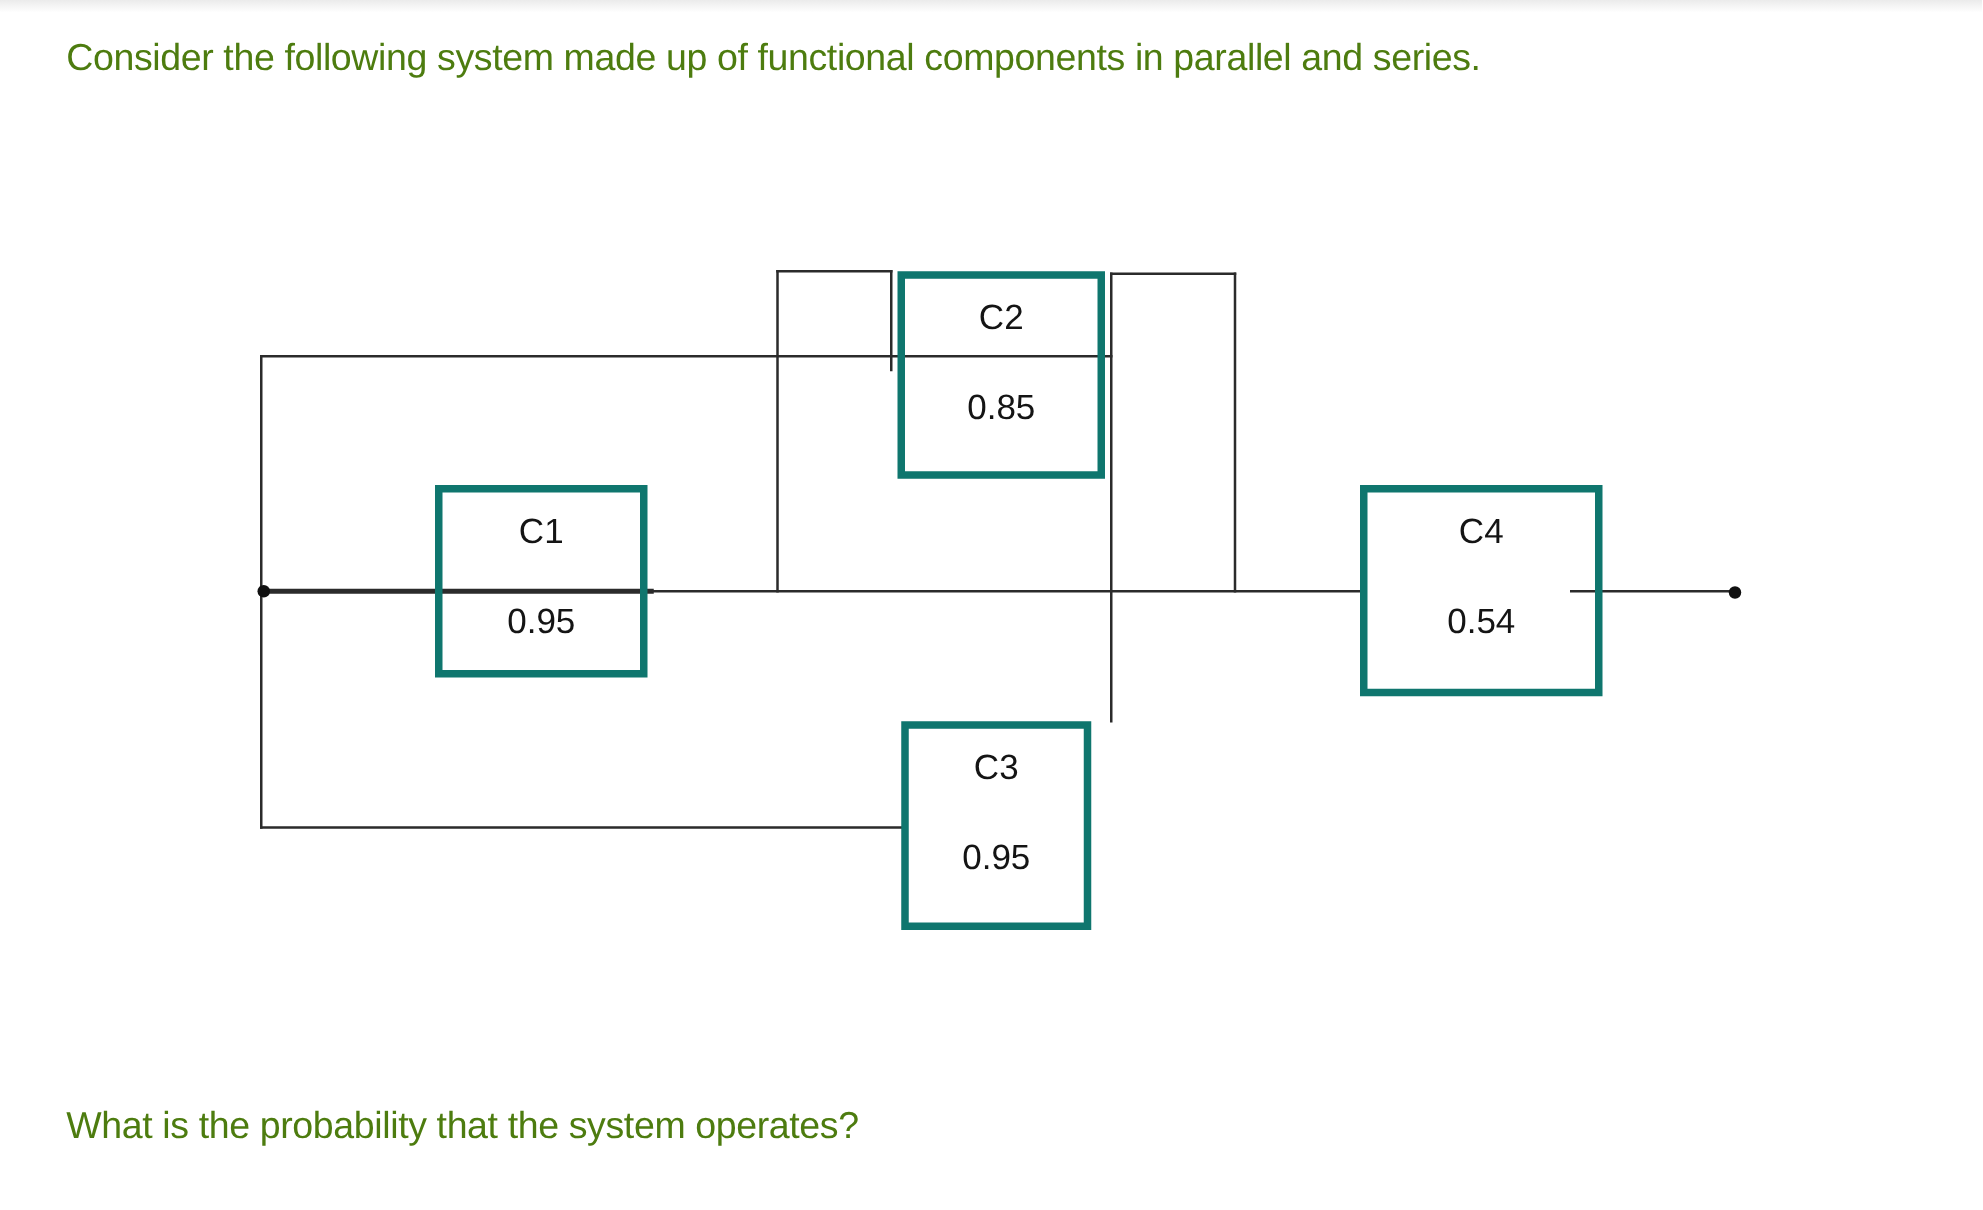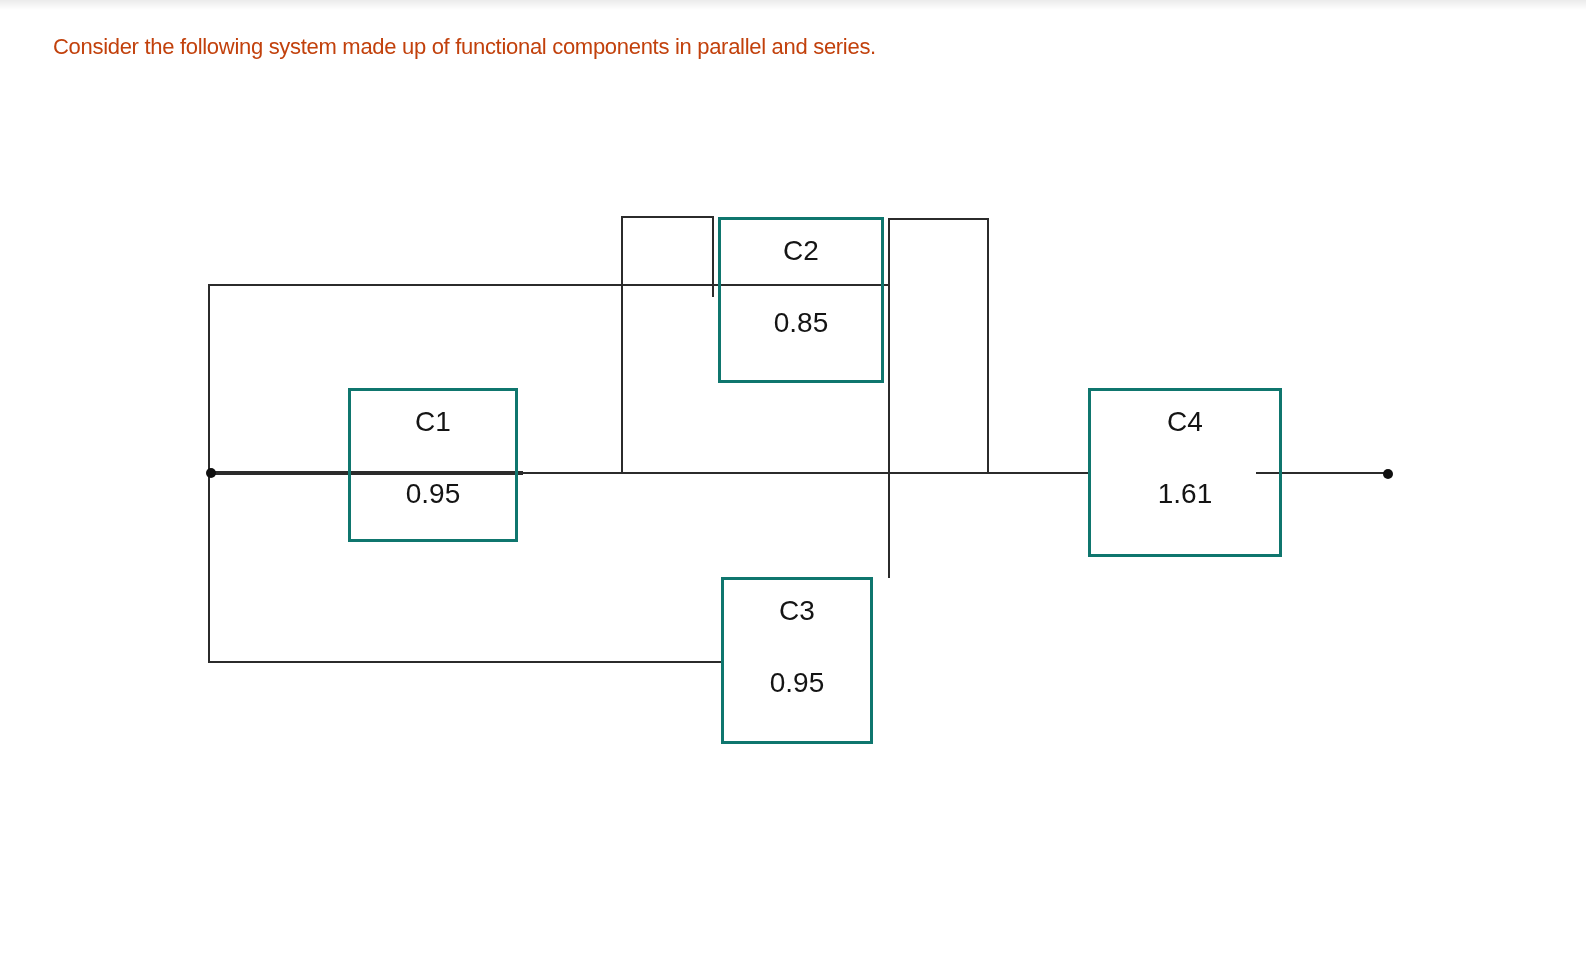--- a/index.html
+++ b/index.html
@@ -9,30 +9,30 @@
     background:#ffffff;
     font-family:"Liberation Sans", sans-serif;
     overflow:hidden;
   }
   .top-shade {
     position:absolute; left:0; top:0; width:1586px; height:10px;
     background:linear-gradient(to bottom, #ebebeb 0%, #ffffff 100%);
   }
   .qtext {
     position:absolute;
-    font-size:22px; line-height:34px;
-    color:#c2410c;
+    font-size:30px; line-height:34px;
+    color:#4d7c0f;
     white-space:nowrap;
     letter-spacing:-0.3px;
   }
   .line { position:absolute; background:#2b2b2b; }
   .box {
     position:absolute;
     box-sizing:border-box;
-    border:3px solid #0f766e;
+    border:6px solid #0f766e;
     background:transparent;
   }
   .comp-name, .comp-value {
     position:absolute; left:0; width:100%;
     text-align:center;
     font-size:28px; line-height:33px;
     color:#141414;
   }
   .comp-name { top:14px; }
   .comp-value { top:86px; }
@@ -78,22 +78,23 @@
       <div class="comp-value">0.85</div>
     </div>
 
     <div class="box" style="left:721px; top:577px; width:152px; height:167px;">
       <div class="comp-name">C3</div>
       <div class="comp-value">0.95</div>
     </div>
 
     <div class="box" style="left:1088px; top:388px; width:194px; height:169px;">
       <div class="comp-name">C4</div>
-      <div class="comp-value">1.61</div>
+      <div class="comp-value">0.54</div>
     </div>
 
     <div class="dot" style="left:206px; top:468px;"></div>
     <div class="dot" style="left:1383px; top:469px;"></div>
 
   </div>
 
+  <div class="qtext" style="left:53px; top:884px;">What is the probability that the system operates?</div>
 
 </div>
 
 </body></html>

